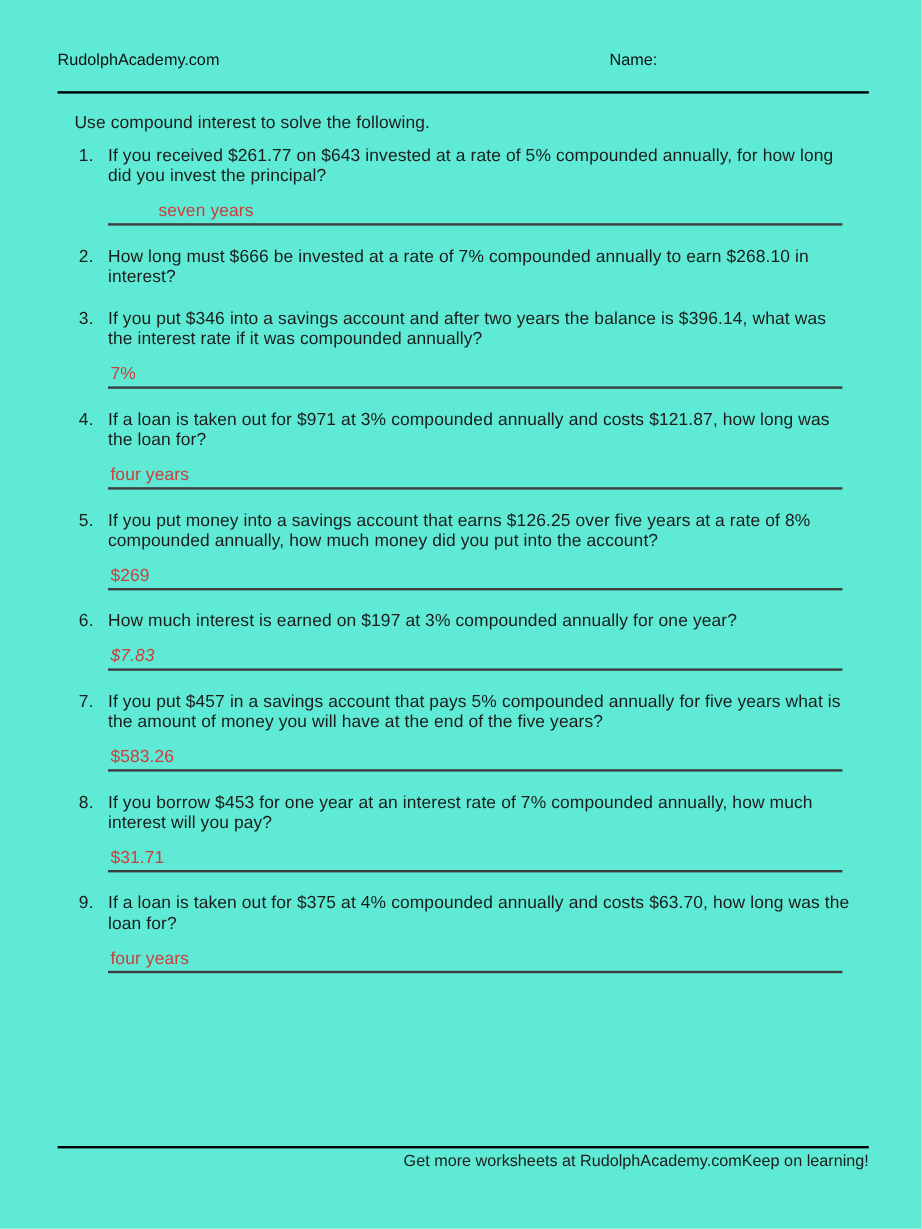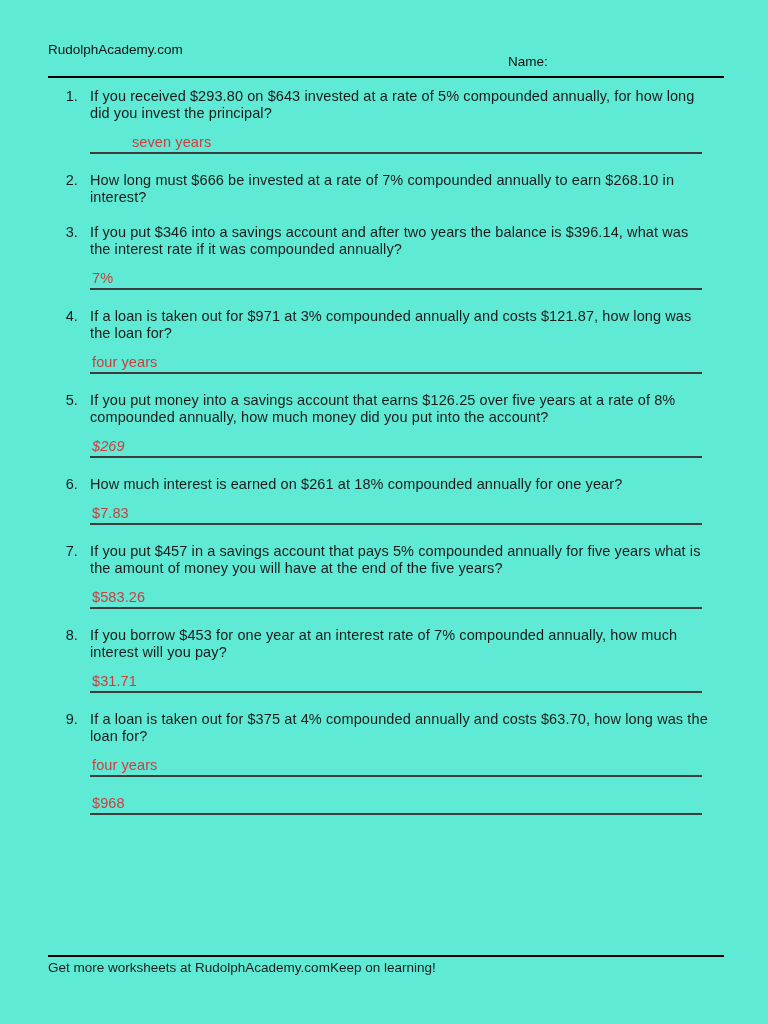--- a/index.html
+++ b/index.html
@@ -21,21 +21,21 @@
   }
   .header {
     position: relative;
     font-size: 13.5px;
     line-height: 16px;
     color: #111;
   }
   .name-label {
     position: absolute;
     left: 460px;
-    top: 12px;
+    top: 0;
   }
   .header-rule {
     border: none;
     border-top: 2px solid #000;
     margin: 18px 0 0 0;
     width: 100%;
   }
   .instructions {
     margin: 17px 0 0 14px;
     font-size: 14.5px;
@@ -77,44 +77,45 @@
     margin-top: auto;
   }
   .footer-rule {
     border: none;
     border-top: 2px solid #000;
     margin: 0;
     width: 100%;
   }
   .footer-row {
     display: flex;
-    justify-content: flex-start;
+    justify-content: flex-end;
     font-size: 13.5px;
     line-height: 16px;
     padding-top: 3px;
   }
 </style>
 </head>
 <body>
 
 <div class="page">
 
   <div class="header">
     <span>RudolphAcademy.com</span>
     <span class="name-label">Name:</span>
   </div>
 
   <hr class="header-rule">
 
+  <p class="instructions">Use compound interest to solve the following.</p>
 
   <div class="question-list" id="question-list">
       <div class="question">
         <div class="q-row">
           <span class="q-num">1.</span>
-          <span class="q-text">If you received $293.80 on $643 invested at a rate of 5% compounded annually, for how long did you invest the principal?</span>
+          <span class="q-text">If you received $261.77 on $643 invested at a rate of 5% compounded annually, for how long did you invest the principal?</span>
         </div>
         <div class="answer-wrap" style="border-bottom-color: rgb(61, 61, 61);"><span class="answer" style="color: rgb(204, 62, 62); margin-left: 40px;">seven years</span></div>
       </div>
       <div class="question">
         <div class="q-row">
           <span class="q-num">2.</span>
           <span class="q-text">How long must $666 be invested at a rate of 7% compounded annually to earn $268.10 in interest?</span>
         </div>
       </div>
       <div class="question">
@@ -129,28 +130,28 @@
           <span class="q-num">4.</span>
           <span class="q-text">If a loan is taken out for $971 at 3% compounded annually and costs $121.87, how long was the loan for?</span>
         </div>
         <div class="answer-wrap" style="border-bottom-color: rgb(61, 61, 61);"><span class="answer" style="color: rgb(204, 62, 62);">four years</span></div>
       </div>
       <div class="question">
         <div class="q-row">
           <span class="q-num">5.</span>
           <span class="q-text">If you put money into a savings account that earns $126.25 over five years at a rate of 8% compounded annually, how much money did you put into the account?</span>
         </div>
-        <div class="answer-wrap" style="border-bottom-color: rgb(61, 61, 61); font-style: italic;"><span class="answer" style="color: rgb(204, 62, 62);">$269</span></div>
+        <div class="answer-wrap" style="border-bottom-color: rgb(61, 61, 61);"><span class="answer" style="color: rgb(204, 62, 62);">$269</span></div>
       </div>
       <div class="question">
         <div class="q-row">
           <span class="q-num">6.</span>
-          <span class="q-text">How much interest is earned on $261 at 18% compounded annually for one year?</span>
+          <span class="q-text">How much interest is earned on $197 at 3% compounded annually for one year?</span>
         </div>
-        <div class="answer-wrap" style="border-bottom-color: rgb(61, 61, 61);"><span class="answer" style="color: rgb(204, 62, 62);">$7.83</span></div>
+        <div class="answer-wrap" style="border-bottom-color: rgb(61, 61, 61); font-style: italic;"><span class="answer" style="color: rgb(204, 62, 62);">$7.83</span></div>
       </div>
       <div class="question">
         <div class="q-row">
           <span class="q-num">7.</span>
           <span class="q-text">If you put $457 in a savings account that pays 5% compounded annually for five years what is the amount of money you will have at the end of the five years?</span>
         </div>
         <div class="answer-wrap" style="border-bottom-color: rgb(61, 61, 61);"><span class="answer" style="color: rgb(204, 62, 62);">$583.26</span></div>
       </div>
       <div class="question">
         <div class="q-row">
@@ -160,21 +161,20 @@
         <div class="answer-wrap" style="border-bottom-color: rgb(61, 61, 61);"><span class="answer" style="color: rgb(204, 62, 62);">$31.71</span></div>
       </div>
       <div class="question">
         <div class="q-row">
           <span class="q-num">9.</span>
           <span class="q-text">If a loan is taken out for $375 at 4% compounded annually and costs $63.70, how long was the loan for?</span>
         </div>
         <div class="answer-wrap" style="border-bottom-color: rgb(61, 61, 61);"><span class="answer" style="color: rgb(204, 62, 62);">four years</span></div>
       </div>
       <div class="question">
-        <div class="answer-wrap" style="border-bottom-color: rgb(61, 61, 61);"><span class="answer" style="color: rgb(204, 62, 62);">$968</span></div>
       </div>
     </div>
 
   <div class="footer">
     <hr class="footer-rule">
     <div class="footer-row">
       <span>Get more worksheets at RudolphAcademy.com</span>
       <span>Keep on learning!</span>
     </div>
   </div>

